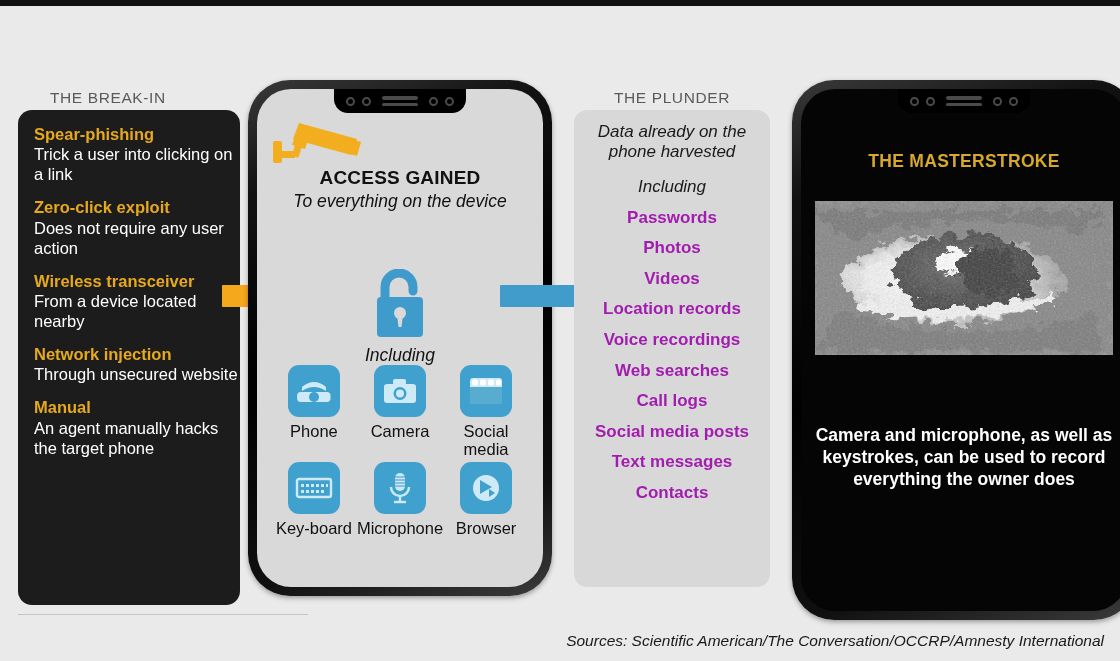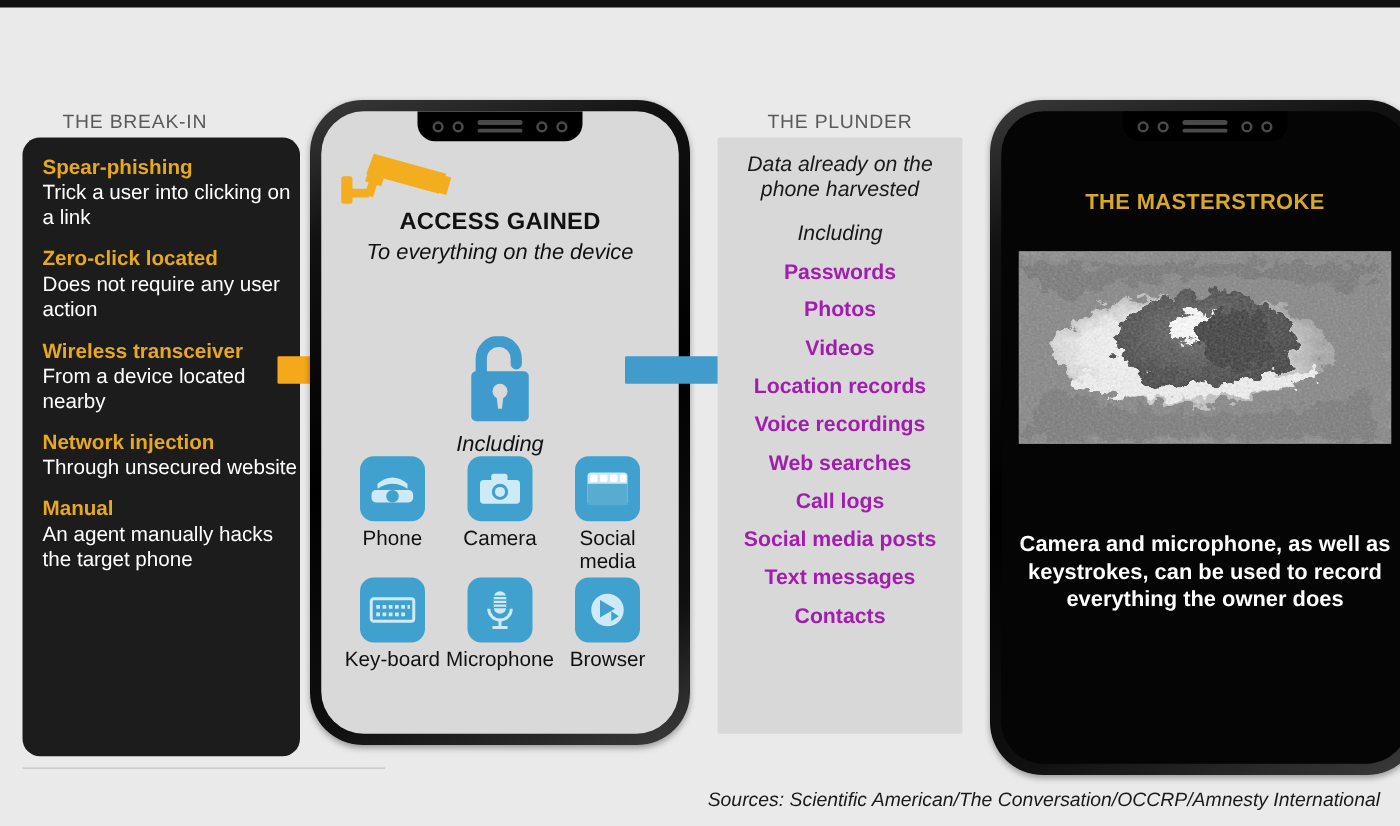--- a/index.html
+++ b/index.html
@@ -98,21 +98,21 @@
   .app { display:flex; flex-direction:column; align-items:center; }
   .app .tile {
     width:52px; height:52px; border-radius:11px; background:#40A0CE;
     display:flex; align-items:center; justify-content:center;
   }
   .app .lbl { margin-top:5px; font-size:16.5px; color:#111; text-align:center; line-height:1.1; }
 
   
   .plunder {
     position:absolute; left:574px; top:110px; width:196px; height:477px;
-    background:#d8d8d8; border-radius:2px; padding:12px 8px;
+    background:#d8d8d8; border-radius:13px; padding:12px 8px;
     text-align:center; overflow:hidden;
   }
   .pl-intro { font-size:17px; font-style:italic; color:#1a1a1a; line-height:1.2; }
   .pl-incl { margin-top:14px; font-size:17px; font-style:italic; color:#1a1a1a; }
   .pl-item { margin-top:11px; font-size:17px; font-weight:bold; color:#a21caf; line-height:1.15; }
 
   
   .master-title {
     position:absolute; left:0; right:0; top:62px; text-align:center;
     font-size:17.5px; font-weight:bold; color:#d8a82a; letter-spacing:.3px;
@@ -150,21 +150,21 @@
 
   <div class="col-head" id="head-breakin">THE BREAK-IN</div>
   <div class="col-head" id="head-plunder">THE PLUNDER</div>
 
   <div class="blackpanel">
     <div class="bp-item">
       <div class="bp-head">Spear-phishing</div>
       <div class="bp-body">Trick a user into clicking on a link</div>
     </div>
     <div class="bp-item">
-      <div class="bp-head">Zero-click located</div>
+      <div class="bp-head">Zero-click exploit</div>
       <div class="bp-body">Does not require any user action</div>
     </div>
     <div class="bp-item">
       <div class="bp-head">Wireless transceiver</div>
       <div class="bp-body">From a device located nearby</div>
     </div>
     <div class="bp-item">
       <div class="bp-head">Network injection</div>
       <div class="bp-body">Through unsecured website</div>
     </div>

